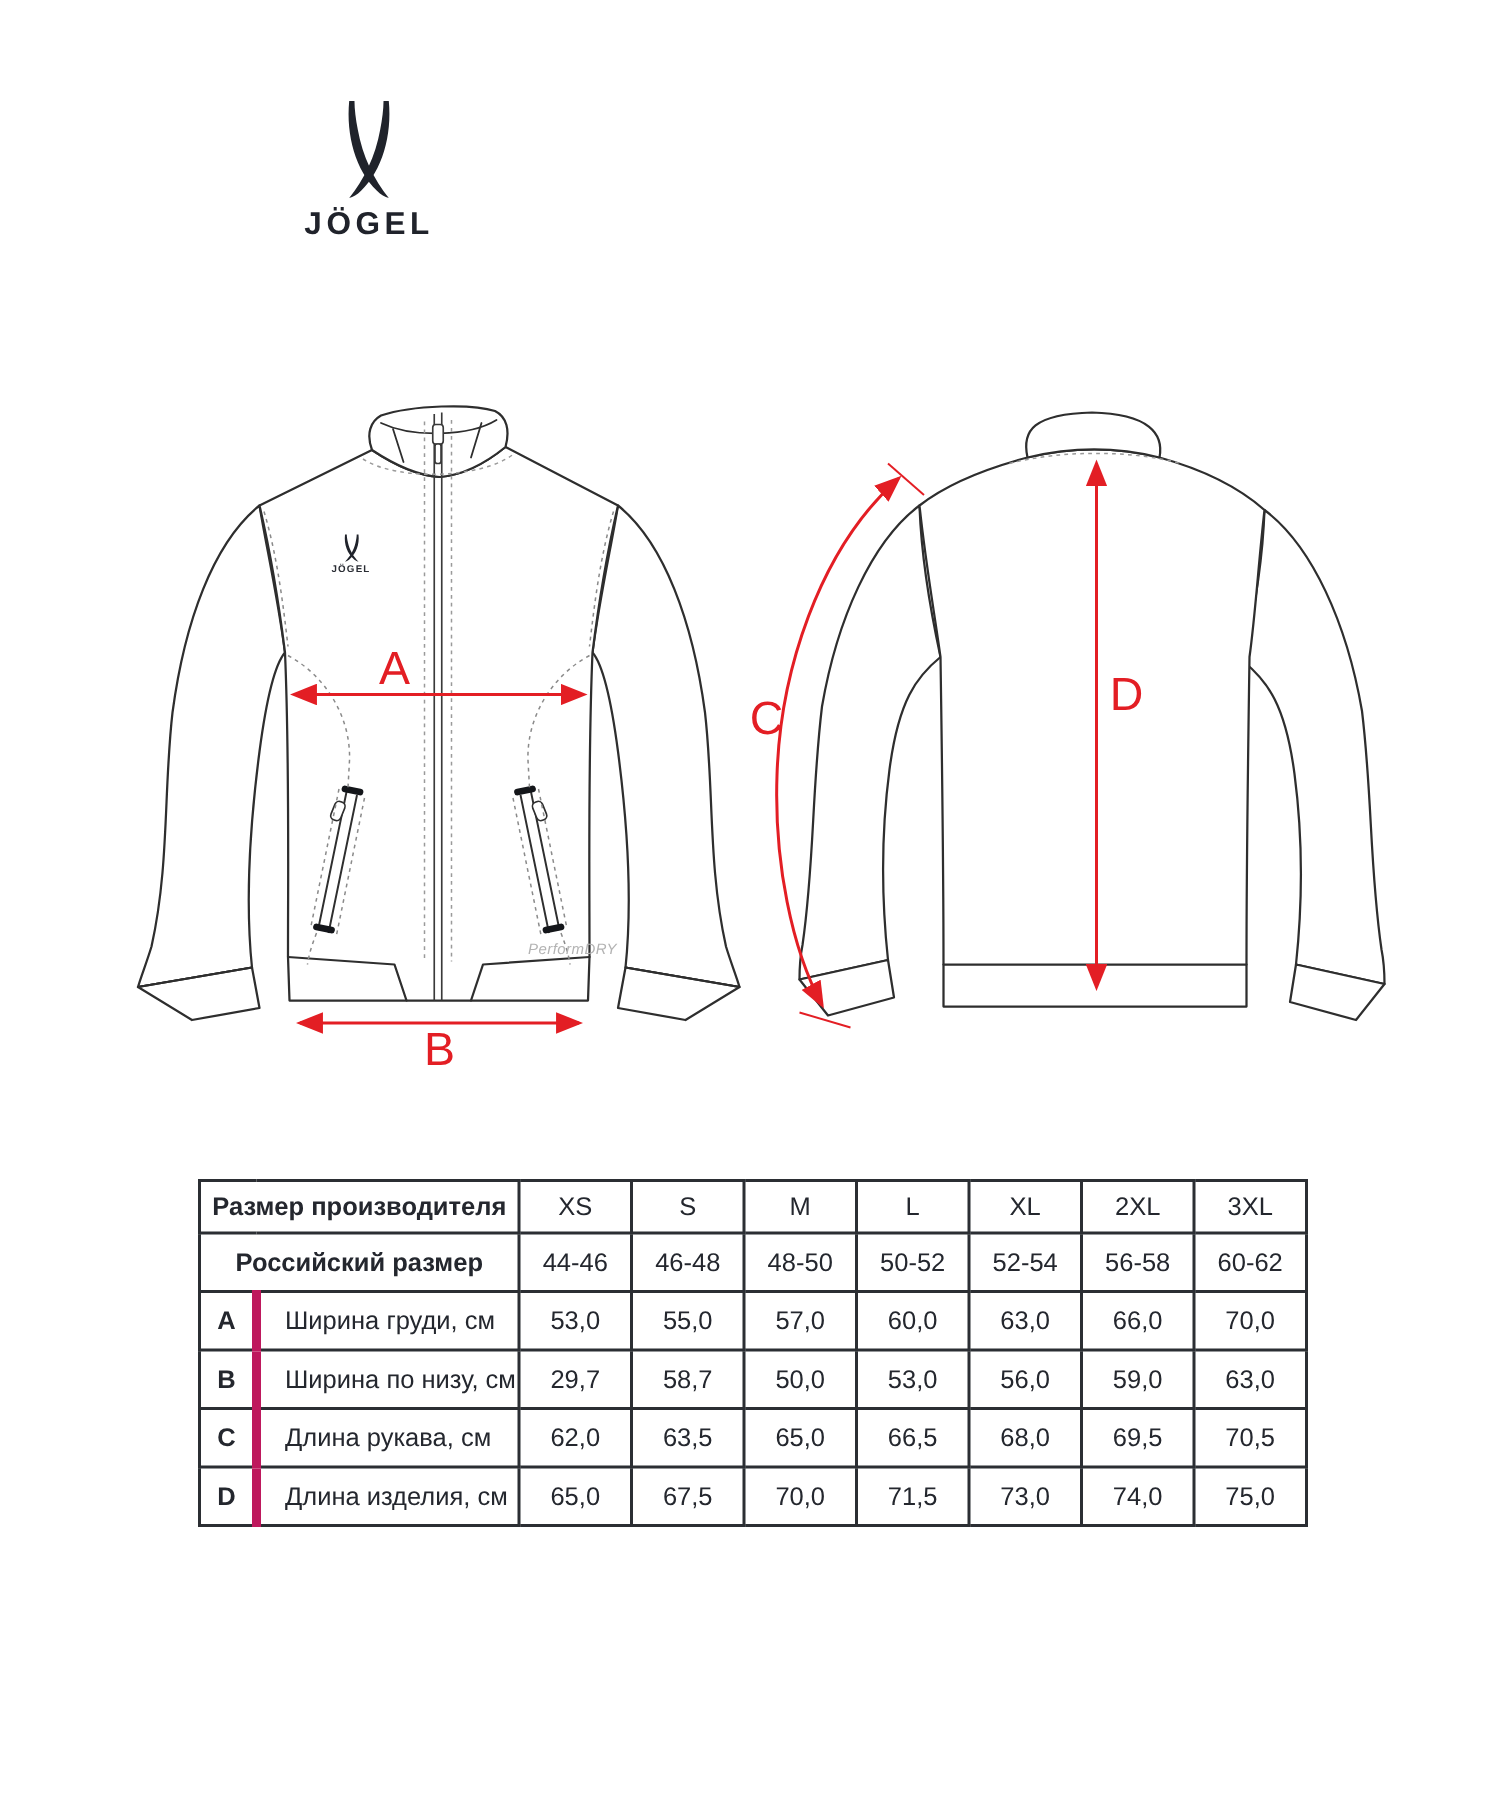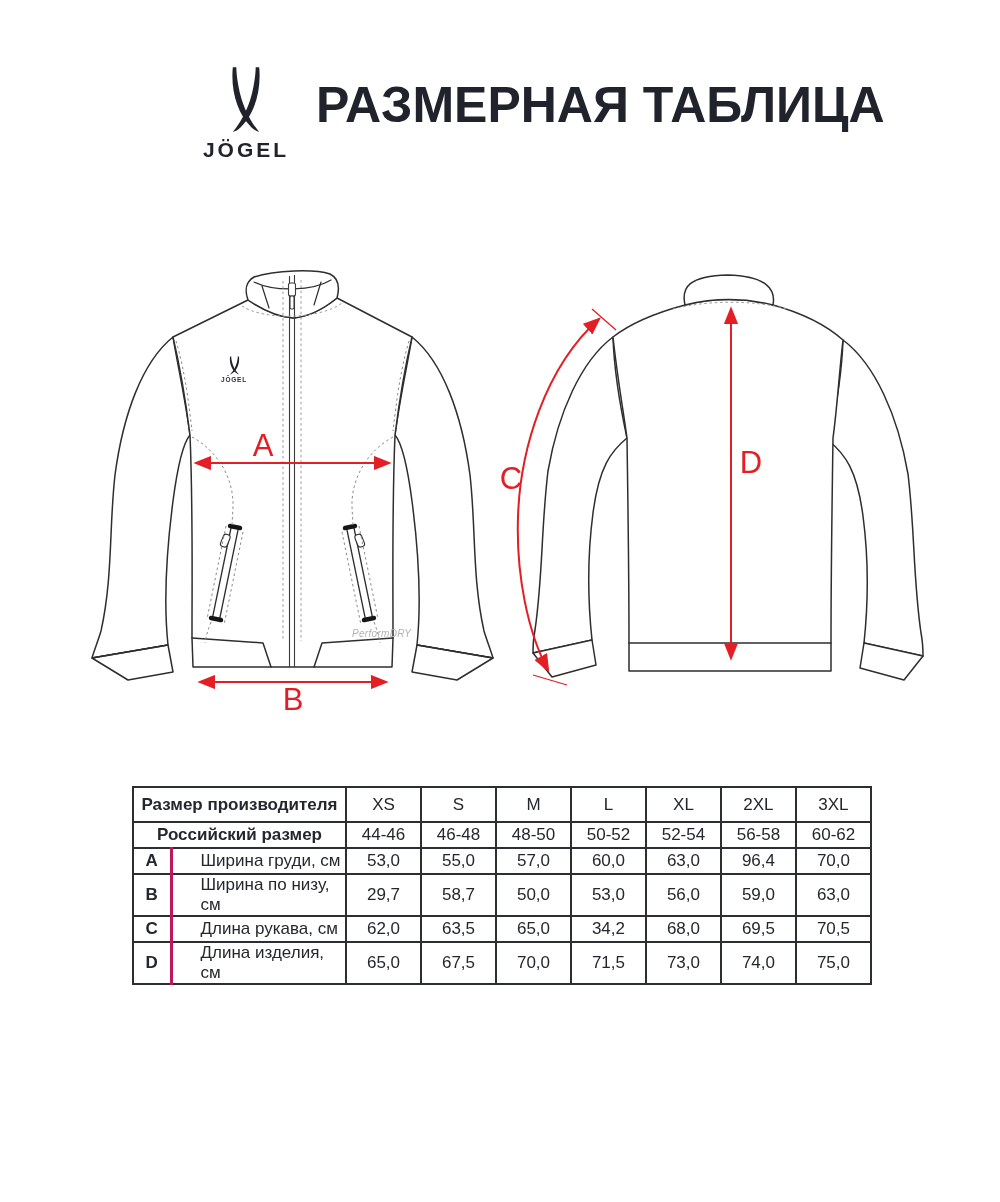--- a/index.html
+++ b/index.html
@@ -25,27 +25,27 @@
   .chest-logo svg{display:block;margin:0 auto;width:15px;height:19px;}
   .chest-word{font-size:6.5px;font-weight:bold;letter-spacing:0.8px;color:#2a2d34;margin-top:1px;}
   .tech-label{position:absolute;left:352px;top:628px;font-size:10px;color:#b3b3b3;
               letter-spacing:0.3px;font-style:italic;}
 
   
   .size-table{position:absolute;left:132px;top:786px;width:740px;border-collapse:collapse;
               table-layout:fixed;}
   .size-table td{border:2px solid #2b2e33;text-align:center;vertical-align:middle;
                  font-size:17px;padding:0;color:#24272e;}
-  .size-table tr{height:26px;}
+  .size-table tr{height:39px;}
   .size-table tr.hdr{height:35px;}
   .col-letter{width:38px;}
   .col-param{width:175px;}
   td.rowlabel{font-weight:bold;}
   td.letter{font-weight:bold;border-right:1px solid #2b2e33;}
-  td.param{text-align:left;padding-left:28px;border-left:3px solid #be185d;}
+  td.param{text-align:left;padding-left:16px;border-left:6px solid #be185d;}
 </style>
 </head>
 <body>
 
 <div class="page">
 
   <svg width="0" height="0" style="position:absolute">
     <defs>
       <marker id="arrR" viewBox="0 0 10 8" refX="8.5" refY="4" markerWidth="9" markerHeight="7.2" orient="auto-start-reverse">
         <path d="M0,0 L10,4 L0,8 Z" fill="#e31e24"></path>
@@ -56,21 +56,20 @@
       </symbol>
     </defs>
   </svg>
 
   <div class="brand">
     <svg class="brand-glyph" viewBox="0 0 100 100" preserveAspectRatio="none">
         <use href="#jogel-mark"></use>
       </svg>
     <div class="brand-word">JÖGEL</div>
   </div>
-  <div class="page-title">РАЗМЕРНАЯ ТАБЛИЦА</div>
 
   <svg class="front-svg" viewBox="0 0 415 470">
     <g fill="#ffffff" stroke="#2e2e2e" stroke-width="1.5" stroke-linejoin="round" stroke-linecap="round">
 
       <path d="M88,92 C57,117 38,170 30,230 C24,282 28,332 16,386 C13,396 9,406 7,413 L83,400 C78,352 82,302 88,256 C93,218 99,197 105,190 C100,152 92,117 88,92 Z"></path>
       <path d="M7,413 L83,400 L88,427 L43,435 Z"></path>
       <path d="M327,92 C358,117 377,170 385,230 C391,282 387,332 399,386 C402,396 406,406 408,413 L332,400 C337,352 333,302 327,256 C322,218 316,197 310,190 C315,152 323,117 327,92 Z"></path>
       <path d="M408,413 L332,400 L327,427 L372,435 Z"></path>
 
       <path d="M163,55 L88,92 C95,122 101,158 105,190 C108,260 107,330 107,393 L108,422 L307,422 L308,393 C308,330 307,260 310,190 C314,158 320,122 327,92 L252,53 C236,66 221,72 208,73 C194,72 178,65 163,55 Z"></path>
@@ -191,41 +190,41 @@
         <td>60-62</td>
       </tr>
       <tr>
         <td class="letter">A</td>
         <td class="param">Ширина груди, см</td>
         <td>53,0</td>
         <td>55,0</td>
         <td>57,0</td>
         <td>60,0</td>
         <td>63,0</td>
-        <td>96,4</td>
+        <td>66,0</td>
         <td>70,0</td>
       </tr>
       <tr>
         <td class="letter">B</td>
         <td class="param">Ширина по низу, см</td>
         <td>29,7</td>
         <td>58,7</td>
         <td>50,0</td>
         <td>53,0</td>
         <td>56,0</td>
         <td>59,0</td>
         <td>63,0</td>
       </tr>
       <tr>
         <td class="letter">C</td>
         <td class="param">Длина рукава, см</td>
         <td>62,0</td>
         <td>63,5</td>
         <td>65,0</td>
-        <td>34,2</td>
+        <td>66,5</td>
         <td>68,0</td>
         <td>69,5</td>
         <td>70,5</td>
       </tr>
       <tr>
         <td class="letter">D</td>
         <td class="param">Длина изделия, см</td>
         <td>65,0</td>
         <td>67,5</td>
         <td>70,0</td>

